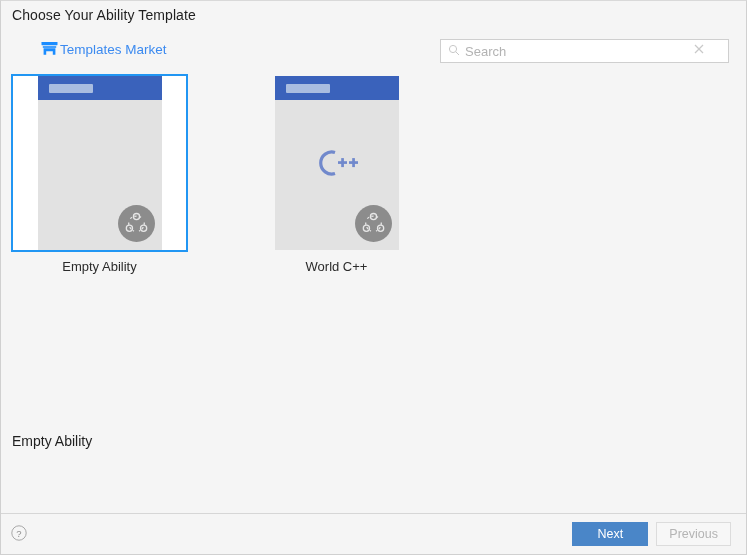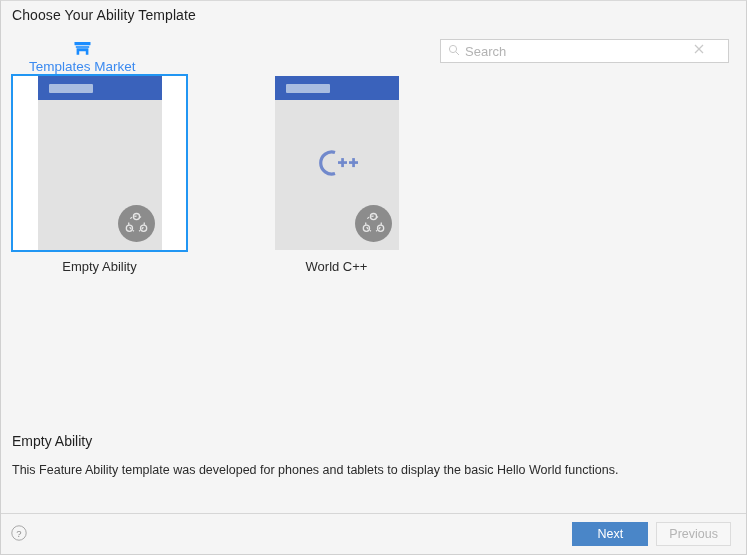--- a/index.html
+++ b/index.html
@@ -31,27 +31,26 @@
     position: absolute;
     left: 11px; top: 6px;
     font-size: 14px;
     color: #1f1f1f;
     letter-spacing: .1px;
     white-space: nowrap;
   }
 
   .market-link {
     position: absolute;
-    left: 28px; top: 40px;
+    left: 40px; top: 40px;
     display: flex;
     align-items: center;
     gap: 2px;
     cursor: pointer;
     user-select: none;
-    flex-direction: column;
   }
   .market-link .label {
     font-size: 13.5px;
     color: #3b8af0;
     white-space: nowrap;
   }
   .shop-icon { width: 17px; height: 16px; display: block; }
 
   
   .search-box {
@@ -320,21 +319,20 @@
           </div>
         </div>
       </div>
       <div class="template-label">World C++</div>
     </div>
 
   </div>
 
   <div class="desc-block">
     <div class="desc-title">Empty Ability</div>
-    <div class="desc-text">This Feature Ability template was developed for phones and tablets to display the basic Hello World functions.</div>
   </div>
 
   <div class="footer-sep"></div>
   <div class="footer">
     <span class="help-icon">
       <svg viewBox="0 0 16 16" xmlns="http://www.w3.org/2000/svg">
         <circle cx="8" cy="8" r="7.2" fill="none" stroke="#a8a8a8" stroke-width="1"></circle>
         <text x="8" y="11.6" font-family="Liberation Sans, sans-serif" font-size="9.5" fill="#8e8e8e" text-anchor="middle">?</text>
       </svg>
     </span>

